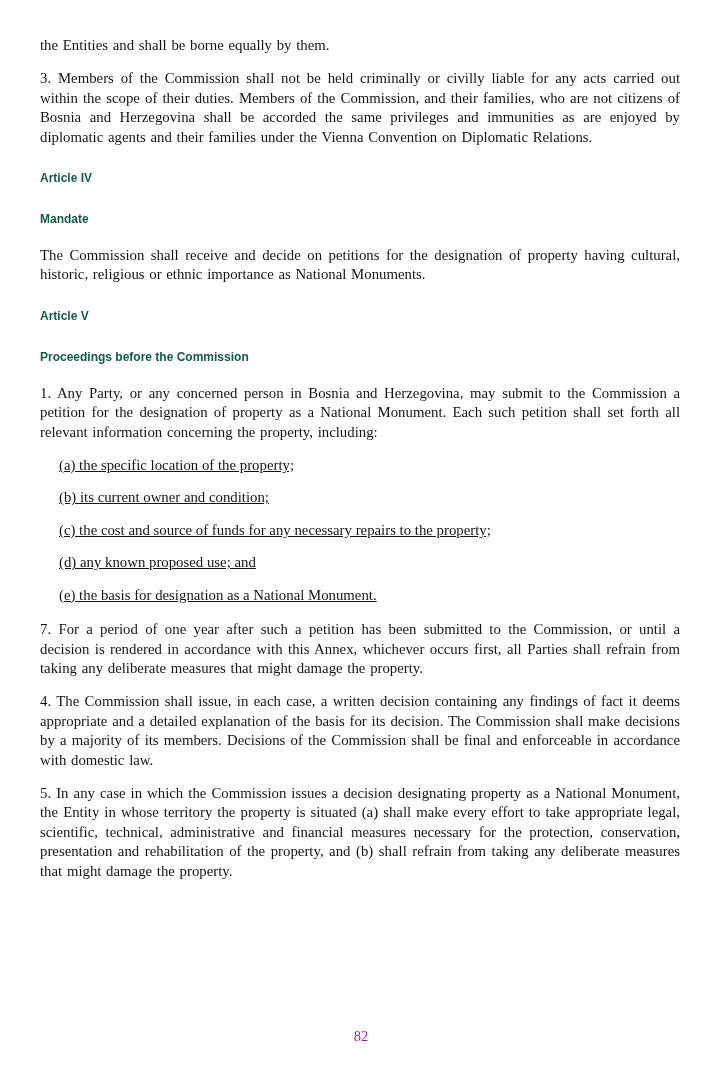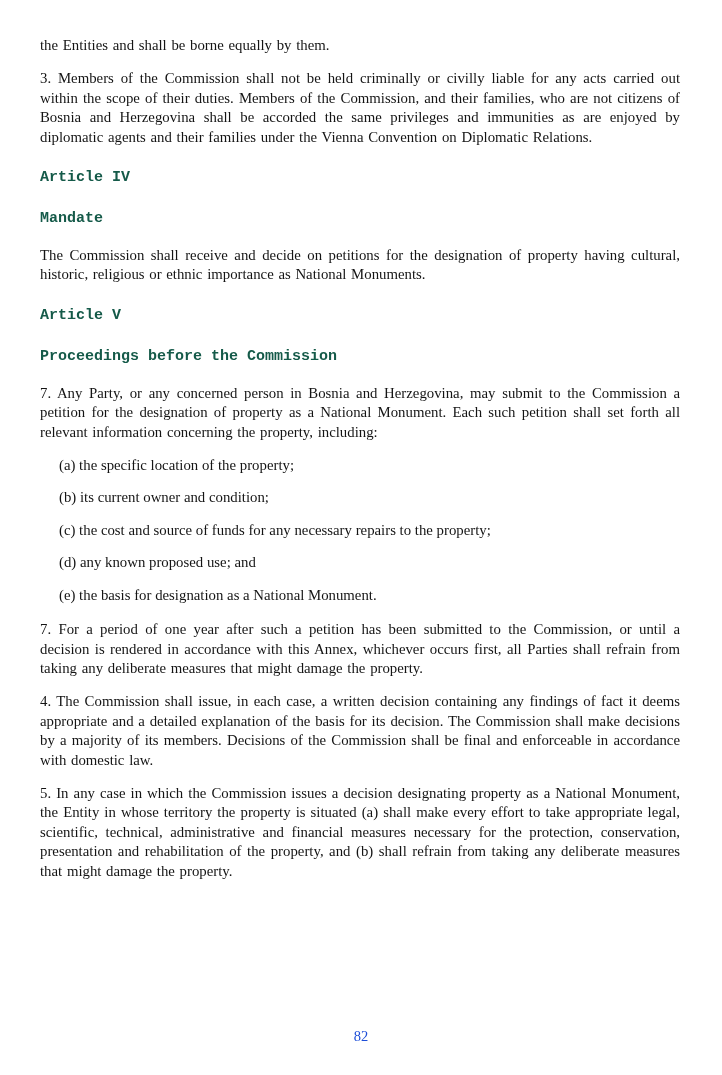--- a/index.html
+++ b/index.html
@@ -23,45 +23,46 @@
     position: relative;
   }
   .para {
     font-size: 14.8px;
     line-height: 19.4px;
     text-align: justify;
     margin: 0 0 14px 0;
     word-spacing: 1px;
   }
   .article-heading {
-    font-family: Liberation Mono, monospace;
+    font-family: Liberation Sans, sans-serif;
     color: var(--heading-color, #155a49);
-    font-size: 15px;
+    font-size: 12px;
     line-height: 20px;
     font-weight: bold;
     margin: 21px 0 17px 0;
   }
   .list-item {
     font-size: 14.8px;
     line-height: 19.4px;
     margin: 0 0 13px 0;
     padding-left: 19px;
     text-align: left;
+    text-decoration: underline;
   }
   .list-block {
     margin-bottom: 15px;
   }
   .page-number {
     position: absolute;
     top: 1028px;
     left: 0;
     width: 722px;
     text-align: center;
     font-size: 14.5px;
-    color: #1d4ed8;
+    color: #a21caf;
   }
 </style>
 </head>
 <body>
 
 <div class="page">
 
   <p class="para">the Entities and shall be borne equally by them.</p>
 
   <p class="para">3. Members of the Commission shall not be held criminally or civilly liable for any acts carried out within the scope of their duties. Members of the Commission, and their families, who are not citizens of Bosnia and Herzegovina shall be accorded the same privileges and immunities as are enjoyed by diplomatic agents and their families under the Vienna Convention on Diplomatic Relations.</p>
@@ -69,21 +70,21 @@
   <h2 class="article-heading">Article IV</h2>
 
   <h2 class="article-heading">Mandate</h2>
 
   <p class="para">The Commission shall receive and decide on petitions for the designation of property having cultural, historic, religious or ethnic importance as National Monuments.</p>
 
   <h2 class="article-heading">Article V</h2>
 
   <h2 class="article-heading">Proceedings before the Commission</h2>
 
-  <p class="para">7. Any Party, or any concerned person in Bosnia and Herzegovina, may submit to the Commission a petition for the designation of property as a National Monument. Each such petition shall set forth all relevant information concerning the property, including:</p>
+  <p class="para">1. Any Party, or any concerned person in Bosnia and Herzegovina, may submit to the Commission a petition for the designation of property as a National Monument. Each such petition shall set forth all relevant information concerning the property, including:</p>
 
   <div class="list-block">
     <p class="list-item">(a) the specific location of the property;</p>
     <p class="list-item">(b) its current owner and condition;</p>
     <p class="list-item">(c) the cost and source of funds for any necessary repairs to the property;</p>
     <p class="list-item">(d) any known proposed use; and</p>
     <p class="list-item">(e) the basis for designation as a National Monument.</p>
   </div>
 
 

